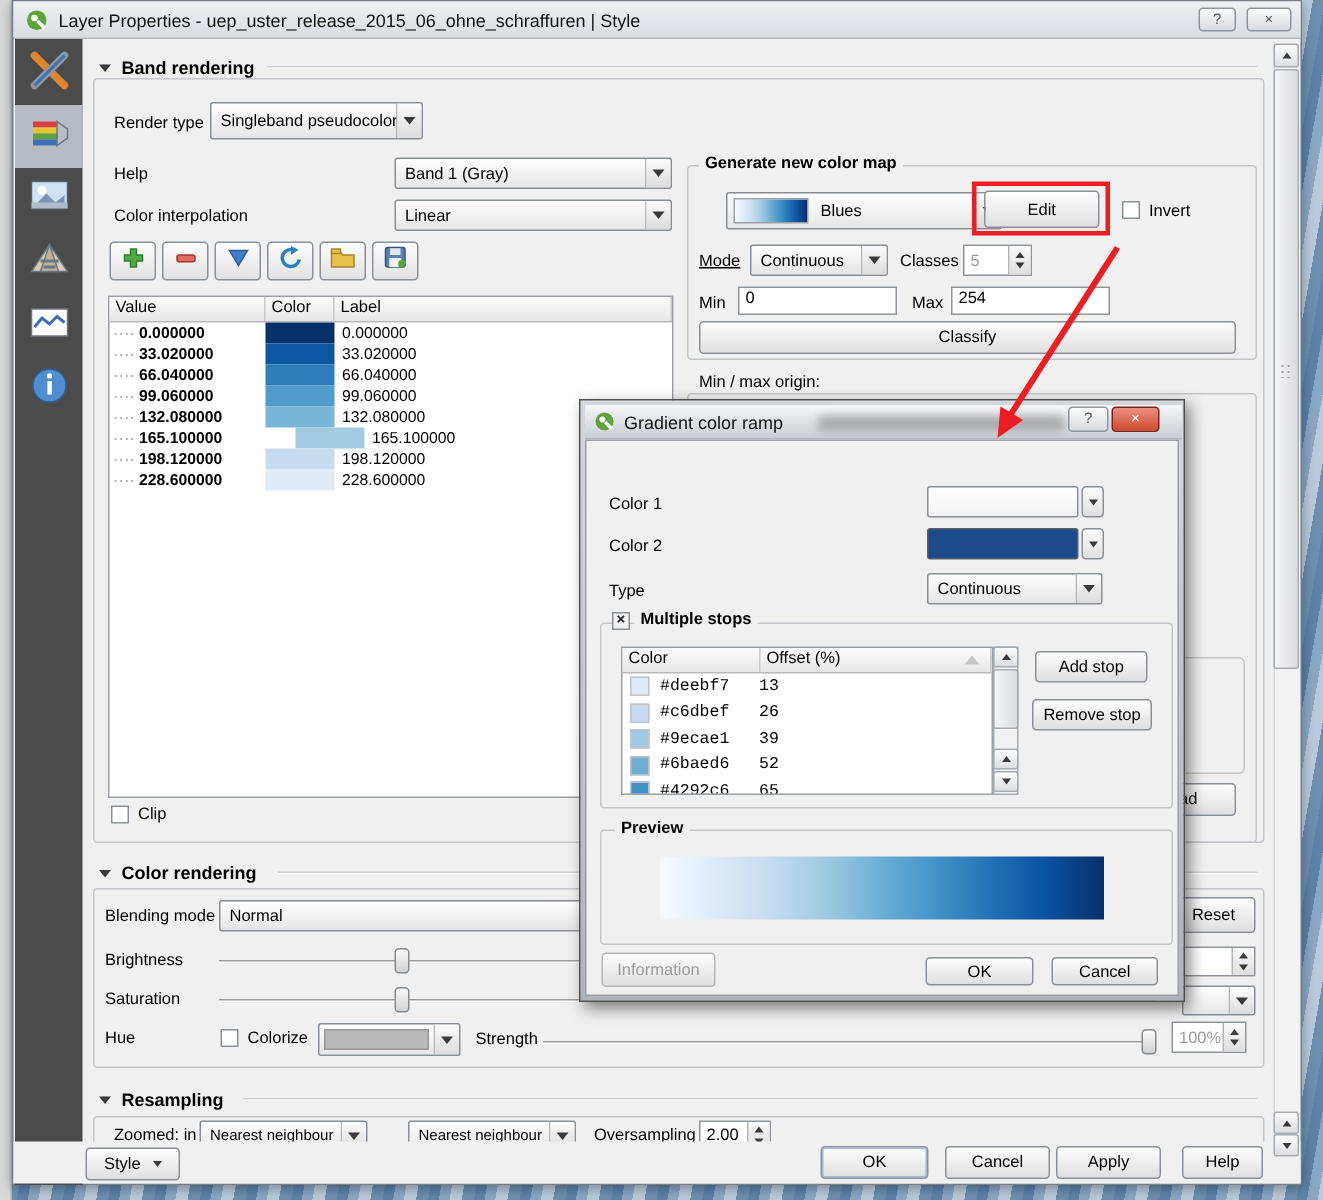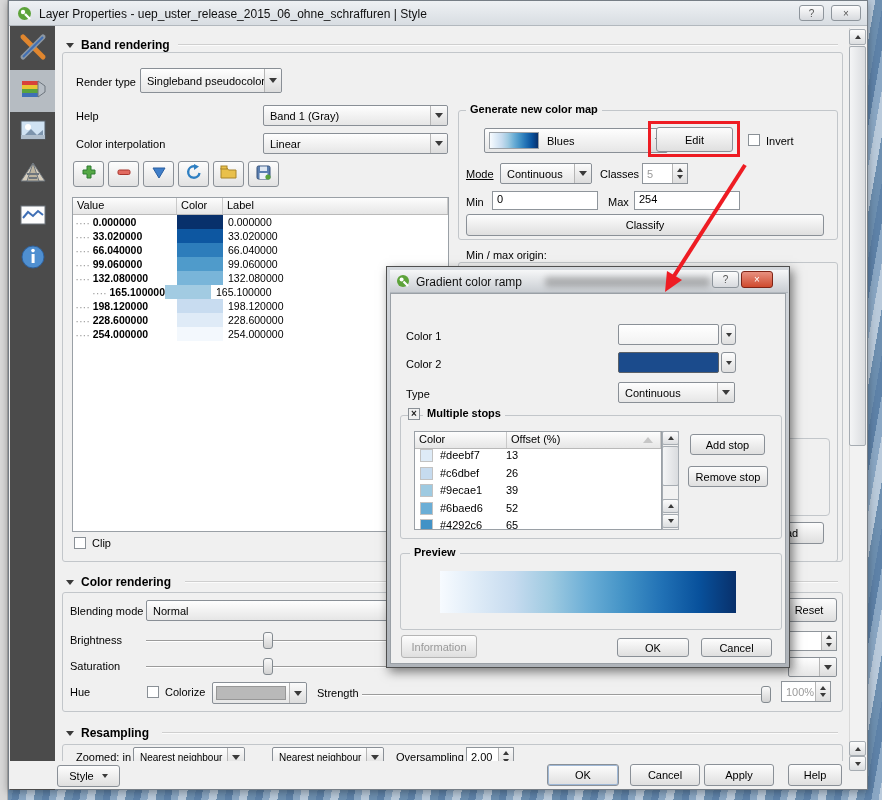--- a/index.html
+++ b/index.html
@@ -48,21 +48,21 @@
   .slider-thumb { position:absolute; width:10px; height:17px; background:linear-gradient(#fafafa,#d2d2d2);
     border:1px solid #838a90; border-radius:3px; }
   
   .tbl { position:absolute; background:#fff; border:1px solid #9aa0a6; overflow:hidden; }
   .tbl-head { display:flex; height:17px; background:linear-gradient(#fdfdfd,#e6e6e6); border-bottom:1px solid #b9b9b9; }
   .tbl-head > div { font-size:11px; padding:1px 4px; border-right:1px solid #c9c9c9; position:relative; }
   .vt-row { display:flex; height:14px; align-items:center; }
   .vt-val { font-size:10.5px; padding-left:3px;font-weight:bold; }
   .vt-dots { color:#a0a0a0; font-size:8px; letter-spacing:1px; margin-right:2px; }
   .vt-label { font-size:10.5px; padding-left:5px; }
-  .st-row { display:flex; height:17.5px; font-size:11px; }
+  .st-row { display:flex; height:17.5px; align-items:center; font-size:11px;font-family:Liberation Mono, monospace; }
   .st-swatch { width:13px; height:13px; border:1px solid #c2c2c2; margin-left:5px; }
   
   .sb-track { position:absolute; background:#f2f2f2; border-left:1px solid #d9d9d9; }
   .sb-btn { position:absolute; background:linear-gradient(#fcfcfc,#dcdee0); border:1px solid #a6acb2; border-radius:2px;
     display:flex; align-items:center; justify-content:center; }
   .sb-thumb { position:absolute; background:linear-gradient(90deg,#f4f5f6,#dadcdf); border:1px solid #a6acb2; border-radius:2px; }
   .grip { position:absolute; left:3px; right:3px; height:10px;
     background:radial-gradient(circle 1px at 2px 2px, #9aa0a6 60%, transparent 62%) 0 0/4px 4px repeat; }
   
   #gradient-dialog { position:absolute; left:386px; top:266px; width:404px; height:402px;
@@ -242,38 +242,33 @@
           <span class="vt-val" style="width: 104px;"><span class="vt-dots">····</span>99.060000</span>
           <div style="width: 46px; height: 14px; background: rgb(79, 155, 203);"></div>
           <span class="vt-label">99.060000</span>
         </div>
         <div class="vt-row">
           <span class="vt-val" style="width: 104px;"><span class="vt-dots">····</span>132.080000</span>
           <div style="width: 46px; height: 14px; background: rgb(121, 181, 217);"></div>
           <span class="vt-label">132.080000</span>
         </div>
         <div class="vt-row">
-          <span class="vt-val" style="width: 92px; text-align: right;"><span class="vt-dots">····</span>165.100000</span>
+          <span class="vt-val" style="width: 124px;"><span class="vt-dots">····</span>165.100000</span>
           <div style="width: 46px; height: 14px; background: rgb(162, 203, 226);"></div>
           <span class="vt-label">165.100000</span>
         </div>
         <div class="vt-row">
           <span class="vt-val" style="width: 104px;"><span class="vt-dots">····</span>198.120000</span>
           <div style="width: 46px; height: 14px; background: rgb(200, 220, 240);"></div>
           <span class="vt-label">198.120000</span>
         </div>
         <div class="vt-row">
           <span class="vt-val" style="width: 104px;"><span class="vt-dots">····</span>228.600000</span>
           <div style="width: 46px; height: 14px; background: rgb(223, 235, 247);"></div>
           <span class="vt-label">228.600000</span>
-        </div>
-        <div class="vt-row">
-          <span class="vt-val" style="width: 104px;"><span class="vt-dots">····</span>254.000000</span>
-          <div style="width: 46px; height: 14px; background: rgb(243, 248, 253);"></div>
-          <span class="vt-label">254.000000</span>
         </div>
       </div>
   </div>
 
   <span class="checkbox" style="left:74px;top:537px;"></span>
   <span class="lbl" style="left:92px;top:537px;">Clip</span>
 
   <div class="groupbox" style="left:458px;top:110px;width:380px;height:130px;"></div>
   <span class="group-title" style="left:466px;top:103px;">Generate new color map</span>
 

